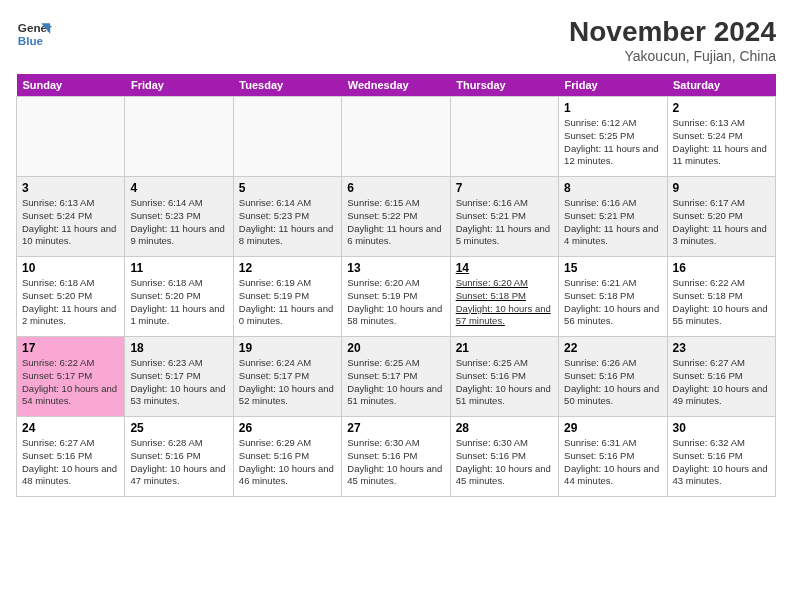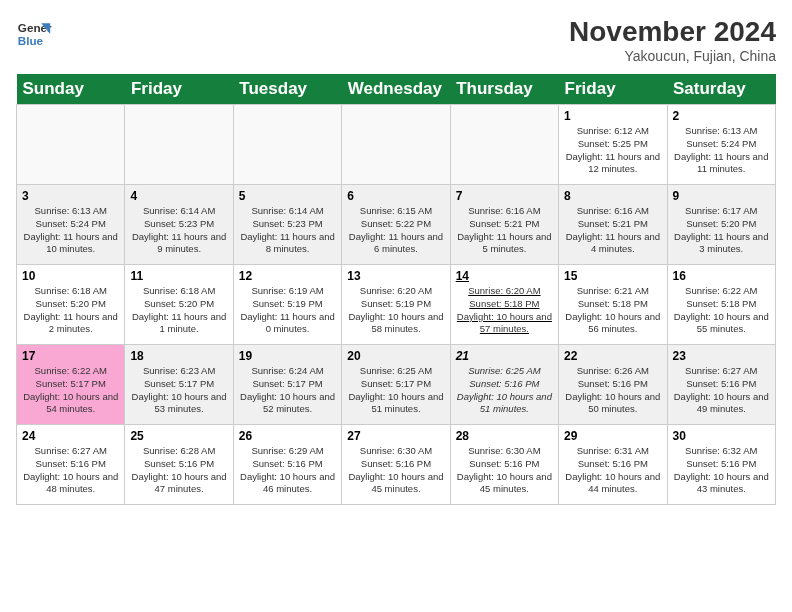--- a/index.html
+++ b/index.html
@@ -36,45 +36,44 @@
     .location {
       font-size: 14px;
       color: #555;
     }
     table {
       width: 100%;
       border-collapse: collapse;
       font-size: 10px;
     }
     .day-header {
-      background-color: #15803d;
+      background-color: #a21caf;
       color: white;
       text-align: left;
       padding: 5px 6px;
-      font-size: 17px;
+      font-size: 11px;
       font-weight: bold;
     }
     td {
       border: 1px solid #ccc;
       vertical-align: top;
       padding: 4px 5px;
       height: 80px;
       width: 14.28%;
     }
     .day-number {
       font-weight: bold;
       font-size: 12px;
       display: block;
       margin-bottom: 2px;
     }
     .day-info {
       font-size: 9.5px;
       color: #333;
       line-height: 1.35;
-      text-align: center;
     }
     .empty-cell {
       background: #f9f9f9;
     }
     tr:nth-child(even) td {
       background-color: #f5f5f5;
     }
     tr:nth-child(odd) td:not(.day-header-row td) {
       background-color: #fff;
     }
@@ -237,21 +236,21 @@
           <div class="day-info" style="white-space: pre-line;">Sunrise: 6:24 AM
 Sunset: 5:17 PM
 Daylight: 10 hours and 52 minutes.</div>
         </td>
         <td style="background-color: rgb(240, 240, 240);">
           <span class="day-number">20</span>
           <div class="day-info" style="white-space: pre-line;">Sunrise: 6:25 AM
 Sunset: 5:17 PM
 Daylight: 10 hours and 51 minutes.</div>
         </td>
-        <td style="background-color: rgb(240, 240, 240); font-style: italic;">
+        <td style="background-color: rgb(240, 240, 240);">
           <span class="day-number">21</span>
           <div class="day-info" style="white-space: pre-line;">Sunrise: 6:25 AM
 Sunset: 5:16 PM
 Daylight: 10 hours and 51 minutes.</div>
         </td>
         <td style="background-color: rgb(240, 240, 240);">
           <span class="day-number">22</span>
           <div class="day-info" style="white-space: pre-line;">Sunrise: 6:26 AM
 Sunset: 5:16 PM
 Daylight: 10 hours and 50 minutes.</div>

